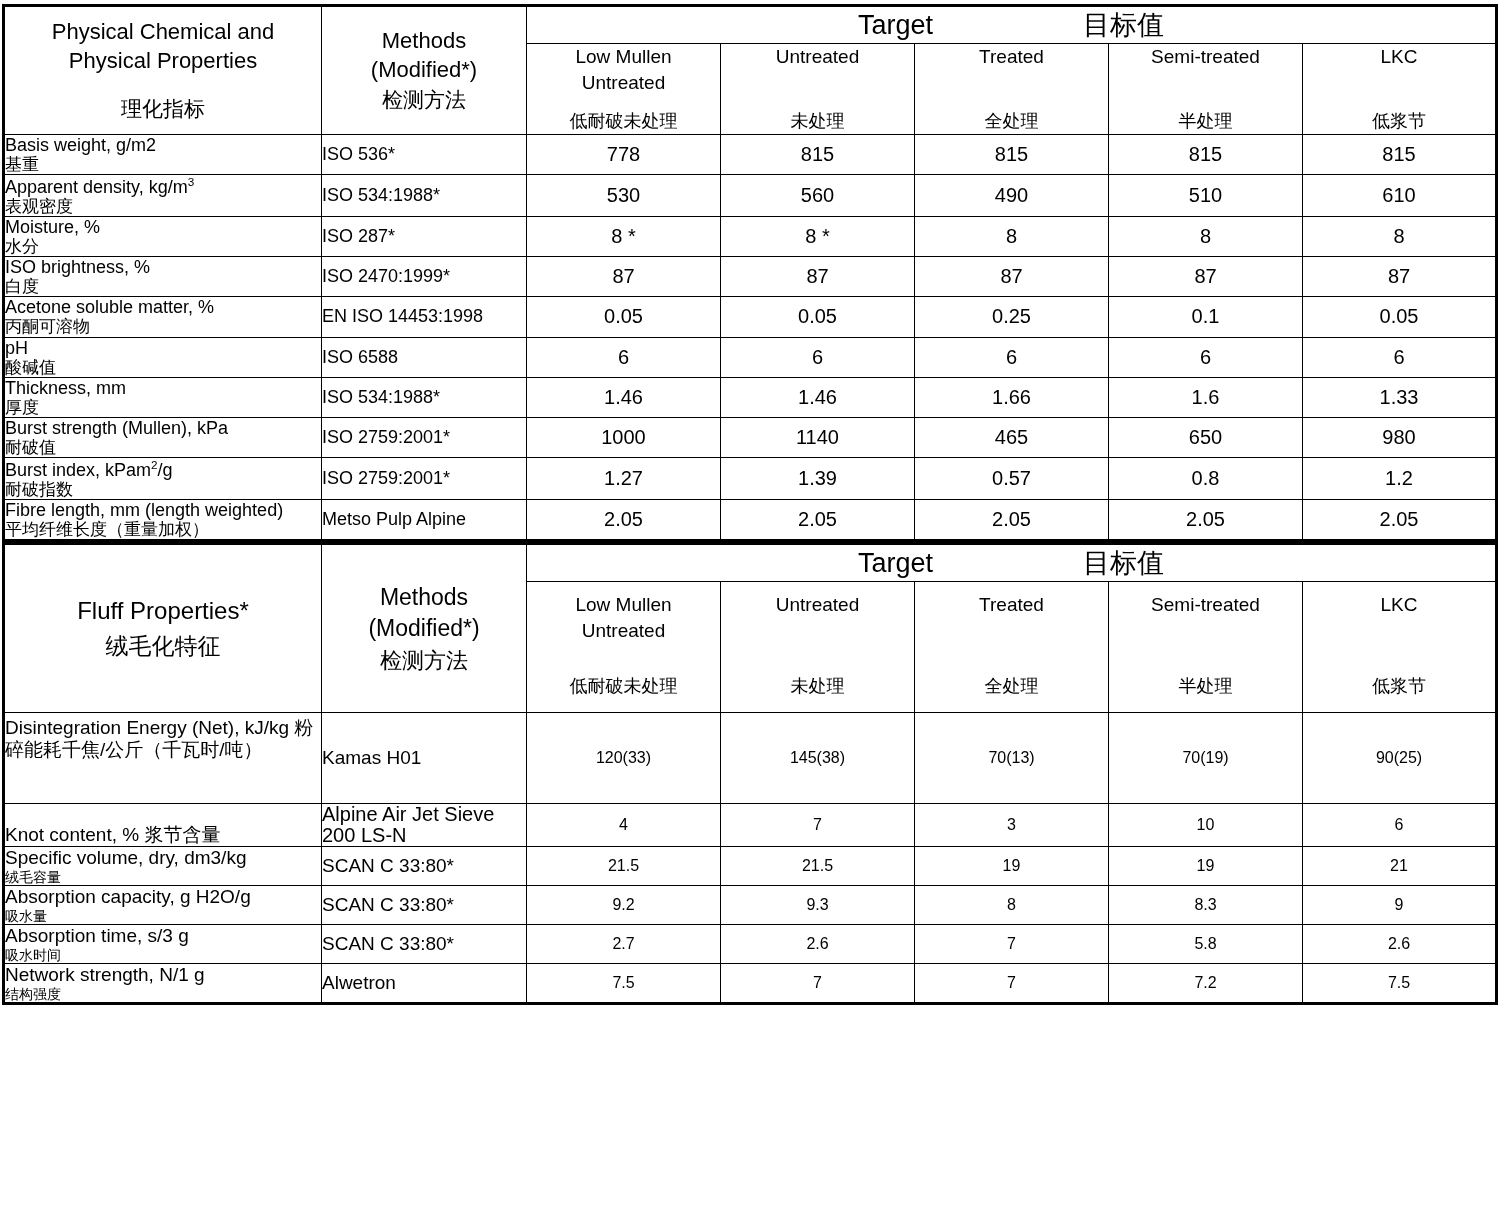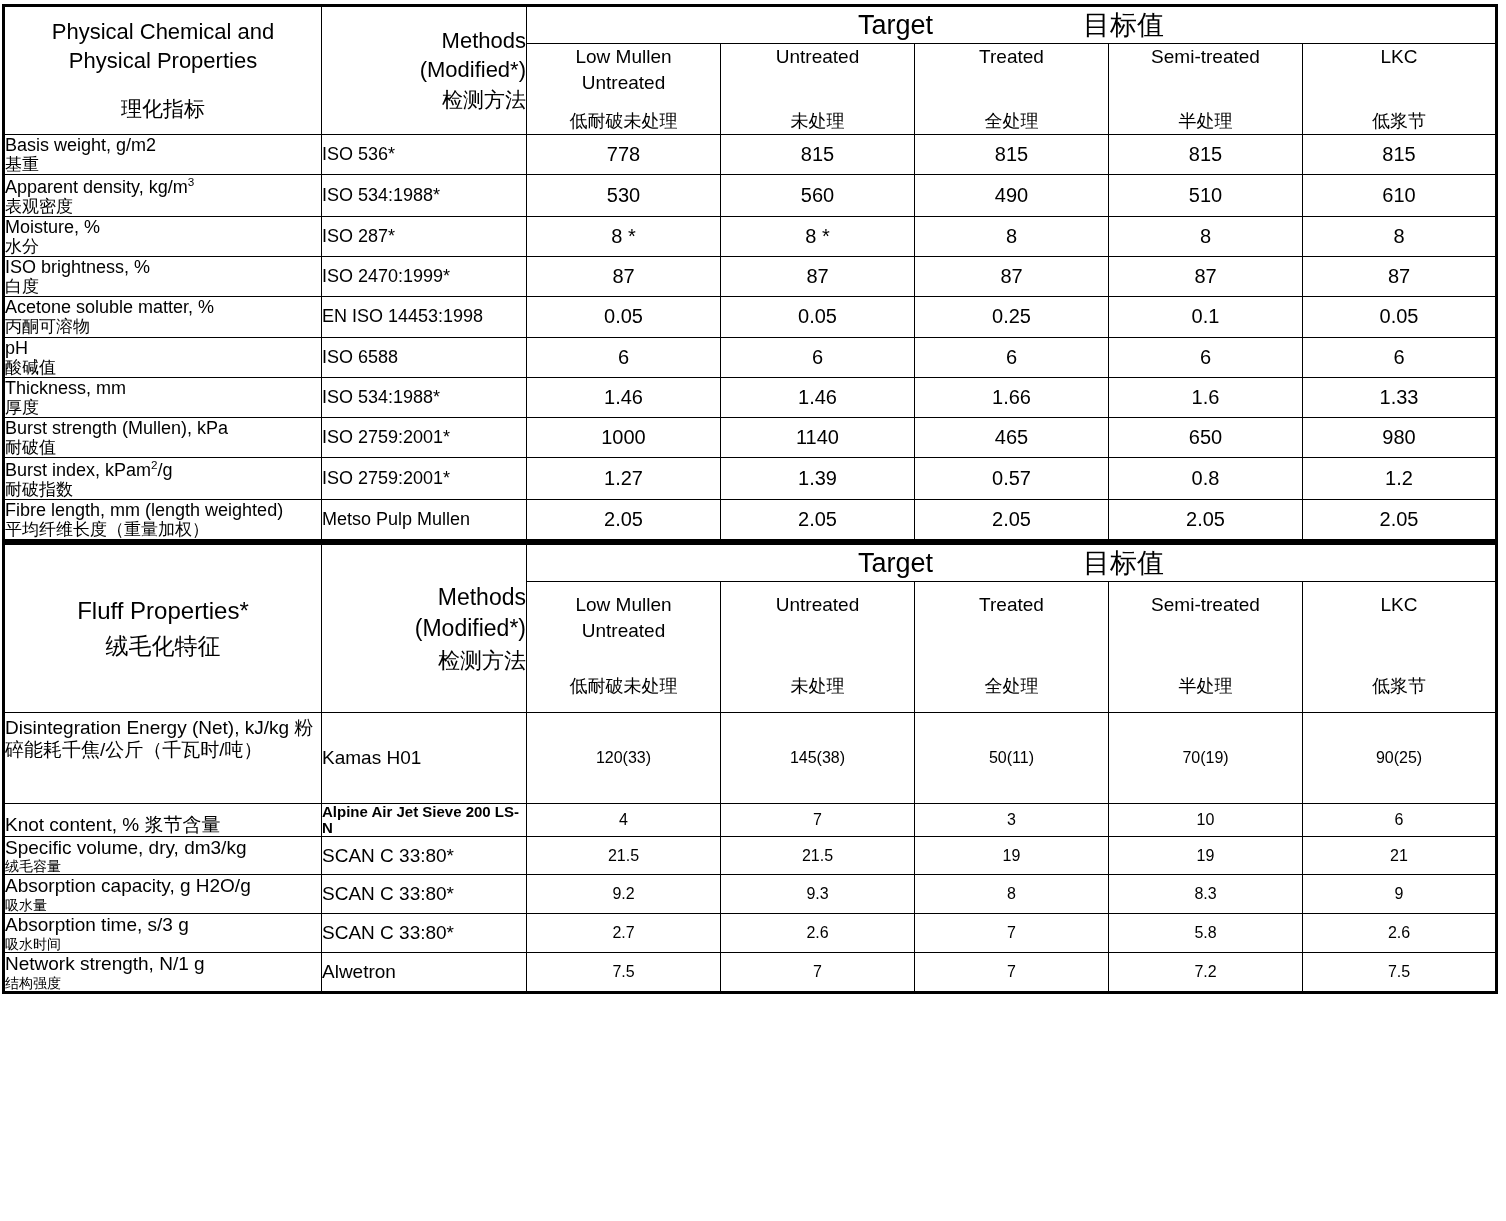--- a/index.html
+++ b/index.html
@@ -64,21 +64,21 @@
     font-size: 22px;
     line-height: 1.3;
     padding: 6px 6px 8px 6px;
   }
   .prop-head .zh {
     display: block;
     font-size: 21px;
     margin-top: 20px;
   }
   .meth-head {
-    text-align: right;
+    text-align: center;
     font-size: 22px;
     line-height: 1.3;
     padding: 6px 4px 8px 4px;
   }
   .meth-head .zh {
     display: block;
     font-size: 21px;
     margin-top: 2px;
   }
 
@@ -284,21 +284,21 @@
         <td class="val">1.39</td>
         <td class="val">0.57</td>
         <td class="val">0.8</td>
         <td class="val">1.2</td>
       </tr>
       <tr>
         <td class="prop">
           <span>Fibre length, mm (length weighted)</span>
           <span class="zh">平均纤维长度（重量加权）</span>
         </td>
-        <td class="meth">Metso Pulp Mullen</td>
+        <td class="meth">Metso Pulp Alpine</td>
         <td class="val">2.05</td>
         <td class="val">2.05</td>
         <td class="val">2.05</td>
         <td class="val">2.05</td>
         <td class="val">2.05</td>
       </tr>
     </tbody>
   </table>
 
 
@@ -351,29 +351,29 @@
         </td>
       </tr>
 
       <tr>
         <td class="prop" style="height:86px;vertical-align:top;padding-top:4px;">
           <span>Disintegration Energy (Net), kJ/kg 粉碎能耗千焦/公斤（千瓦时/吨）</span>
         </td>
         <td class="meth">Kamas H01</td>
         <td class="val">120(33)</td>
         <td class="val">145(38)</td>
-        <td class="val">50(11)</td>
+        <td class="val">70(13)</td>
         <td class="val">70(19)</td>
         <td class="val">90(25)</td>
       </tr>
       <tr>
         <td class="prop" style="vertical-align:bottom;">
           <span>Knot content, %   浆节含量</span>
         </td>
-        <td class="meth" style="vertical-align:top;line-height:1.05;font-size:15px;font-weight:bold;">Alpine Air Jet Sieve 200 LS-N</td>
+        <td class="meth" style="vertical-align:top;line-height:1.05;font-size:20px;">Alpine Air Jet Sieve 200 LS-N</td>
         <td class="val">4</td>
         <td class="val">7</td>
         <td class="val">3</td>
         <td class="val">10</td>
         <td class="val">6</td>
       </tr>
       <tr>
         <td class="prop">
           <span>Specific volume, dry, dm3/kg</span>
           <span class="zh">绒毛容量</span>

